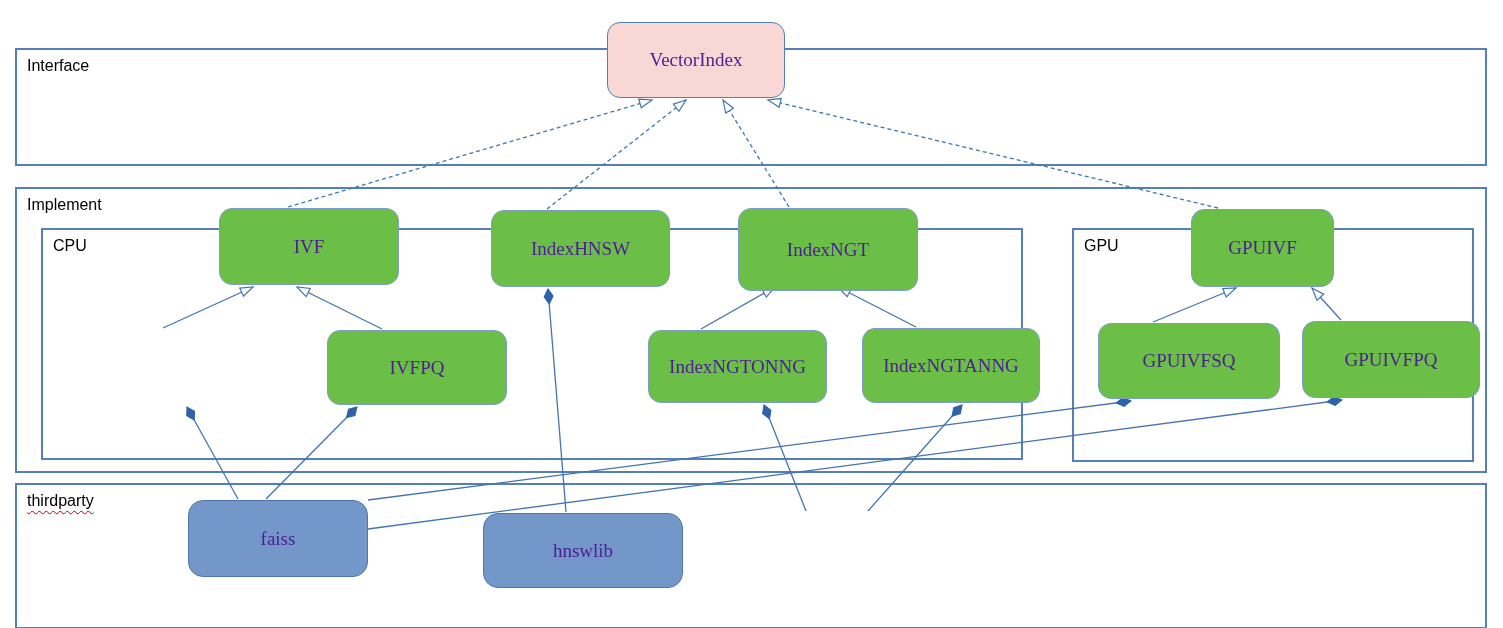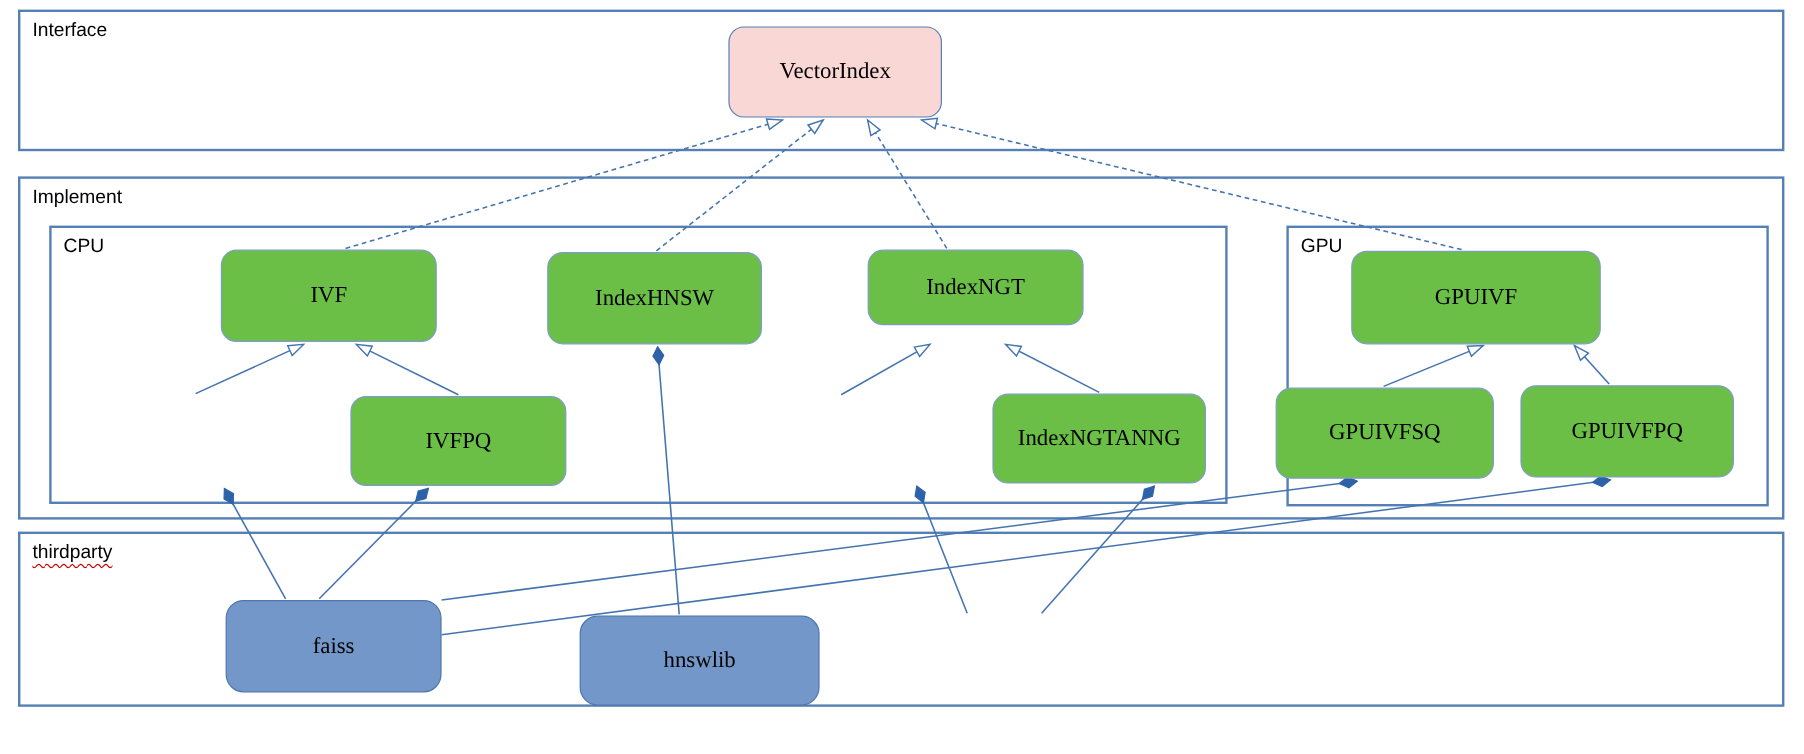--- a/index.html
+++ b/index.html
@@ -2,39 +2,39 @@
 <html style="--interface-node-fill: #f9d7d5; --implement-node-fill: #6bbf47; --thirdparty-node-fill: #7297c8; --green-node-border: #7e9cc9; --blue-node-border: #4b77ae; --container-border: #5580b5; --connector: #4474b0; --diamond: #2e62a8;"><head>
 <meta charset="utf-8">
 <style>
   html,body { margin:0; padding:0; background:#ffffff; }
   .stage {
     position:relative; width:1503px; height:628px; background:#fff;
     font-family:"Liberation Sans", sans-serif; overflow:hidden;
   }
   .container {
     position:absolute; box-sizing:border-box;
-    border:2px solid var(--container-border,#5580b5); background:transparent;
+    border:2px solid var(--container-border,#5580b5); background:transparent;margin-top:40px;
   }
   .container.inner { border-width:2px; }
   .clabel {
     position:absolute; top:7px; left:10px; font-size:16px; color:#000;
     line-height:1.1; background:transparent;
   }
   .clabel.squiggle {
     text-decoration-line:underline; text-decoration-style:wavy;
     text-decoration-color:#cc0000; text-decoration-thickness:1px;
     text-underline-offset:4px;
   }
   .node {
     position:absolute; box-sizing:border-box; border-radius:13px;
     display:flex; align-items:center; justify-content:center;
-    font-family:"Liberation Serif", serif; font-size:19px; color:#000000;
+    font-family:"Liberation Serif", serif; font-size:19px; color:#4c1d95;
   }
   .node.pink  { background:var(--interface-node-fill,#f9d7d5); border:1.5px solid var(--container-border,#5580b5); }
-  .node.green { background:var(--implement-node-fill,#6bbf47); border:1.5px solid var(--green-node-border,#7e9cc9); }
+  .node.green { background:var(--implement-node-fill,#6bbf47); border:1.5px solid var(--green-node-border,#7e9cc9);margin-left:35px; }
   .node.blue  { background:var(--thirdparty-node-fill,#7297c8); border:1.5px solid var(--blue-node-border,#4b77ae); border-radius:15px; }
   .edge-layer { position:absolute; left:0; top:0; pointer-events:none; }
   .edge-layer line { stroke:var(--connector,#4474b0); stroke-width:1.3; fill:none; }
   .edge-layer line.dashed { stroke-dasharray:4 3; }
   .tri { fill:#ffffff; stroke:var(--connector,#4474b0); stroke-width:1.2; }
   .dia { fill:var(--diamond,#2e62a8); stroke:var(--diamond,#2e62a8); }
 </style>
 </head>
 <body>
 
@@ -94,29 +94,32 @@
   <div class="node pink" style="left:607px;top:22px;width:178px;height:76px">
     <span>VectorIndex</span>
   </div>
 
   <div class="node green" style="left:184px;top:208px;width:180px;height:77px">
     <span>IVF</span>
   </div>
   <div class="node green" style="left:456px;top:210px;width:179px;height:77px">
     <span>IndexHNSW</span>
   </div>
-  <div class="node green" style="left:723px;top:208px;width:180px;height:63px">
+  <div class="node green" style="left:703px;top:208px;width:180px;height:83px">
     <span>IndexNGT</span>
   </div>
-  <div class="node green" style="left:1126px;top:209px;width:208px;height:78px">
+  <div class="node green" style="left:1156px;top:209px;width:143px;height:78px">
     <span>GPUIVF</span>
   </div>
 
   <div class="node green" style="left:292px;top:330px;width:180px;height:75px">
     <span>IVFPQ</span>
+  </div>
+  <div class="node green" style="left:613px;top:330px;width:179px;height:73px">
+    <span>IndexNGTONNG</span>
   </div>
   <div class="node green" style="left:827px;top:328px;width:178px;height:75px">
     <span>IndexNGTANNG</span>
   </div>
   <div class="node green" style="left:1063px;top:323px;width:182px;height:76px">
     <span>GPUIVFSQ</span>
   </div>
   <div class="node blue" style="left:188px;top:500px;width:180px;height:77px">
     <span>faiss</span>
   </div>

